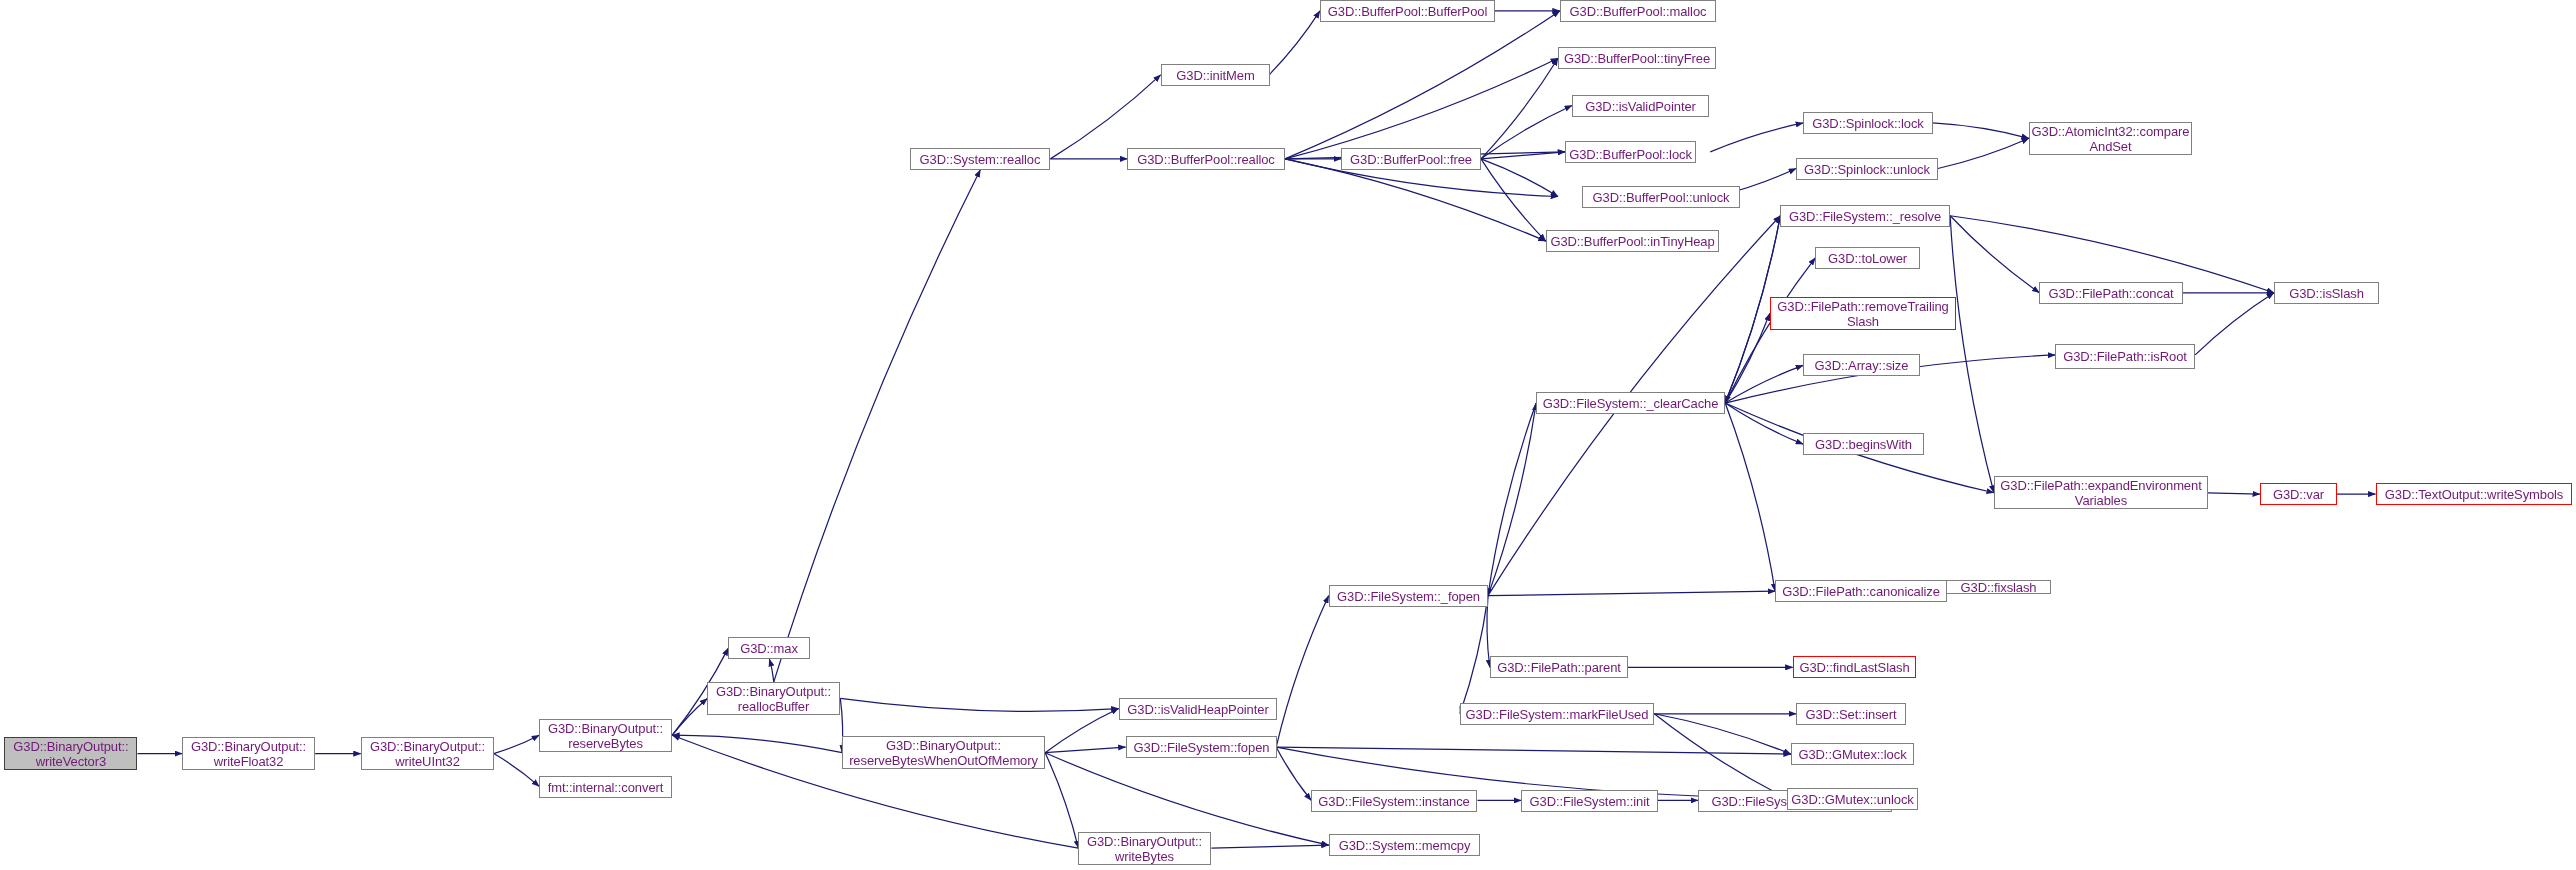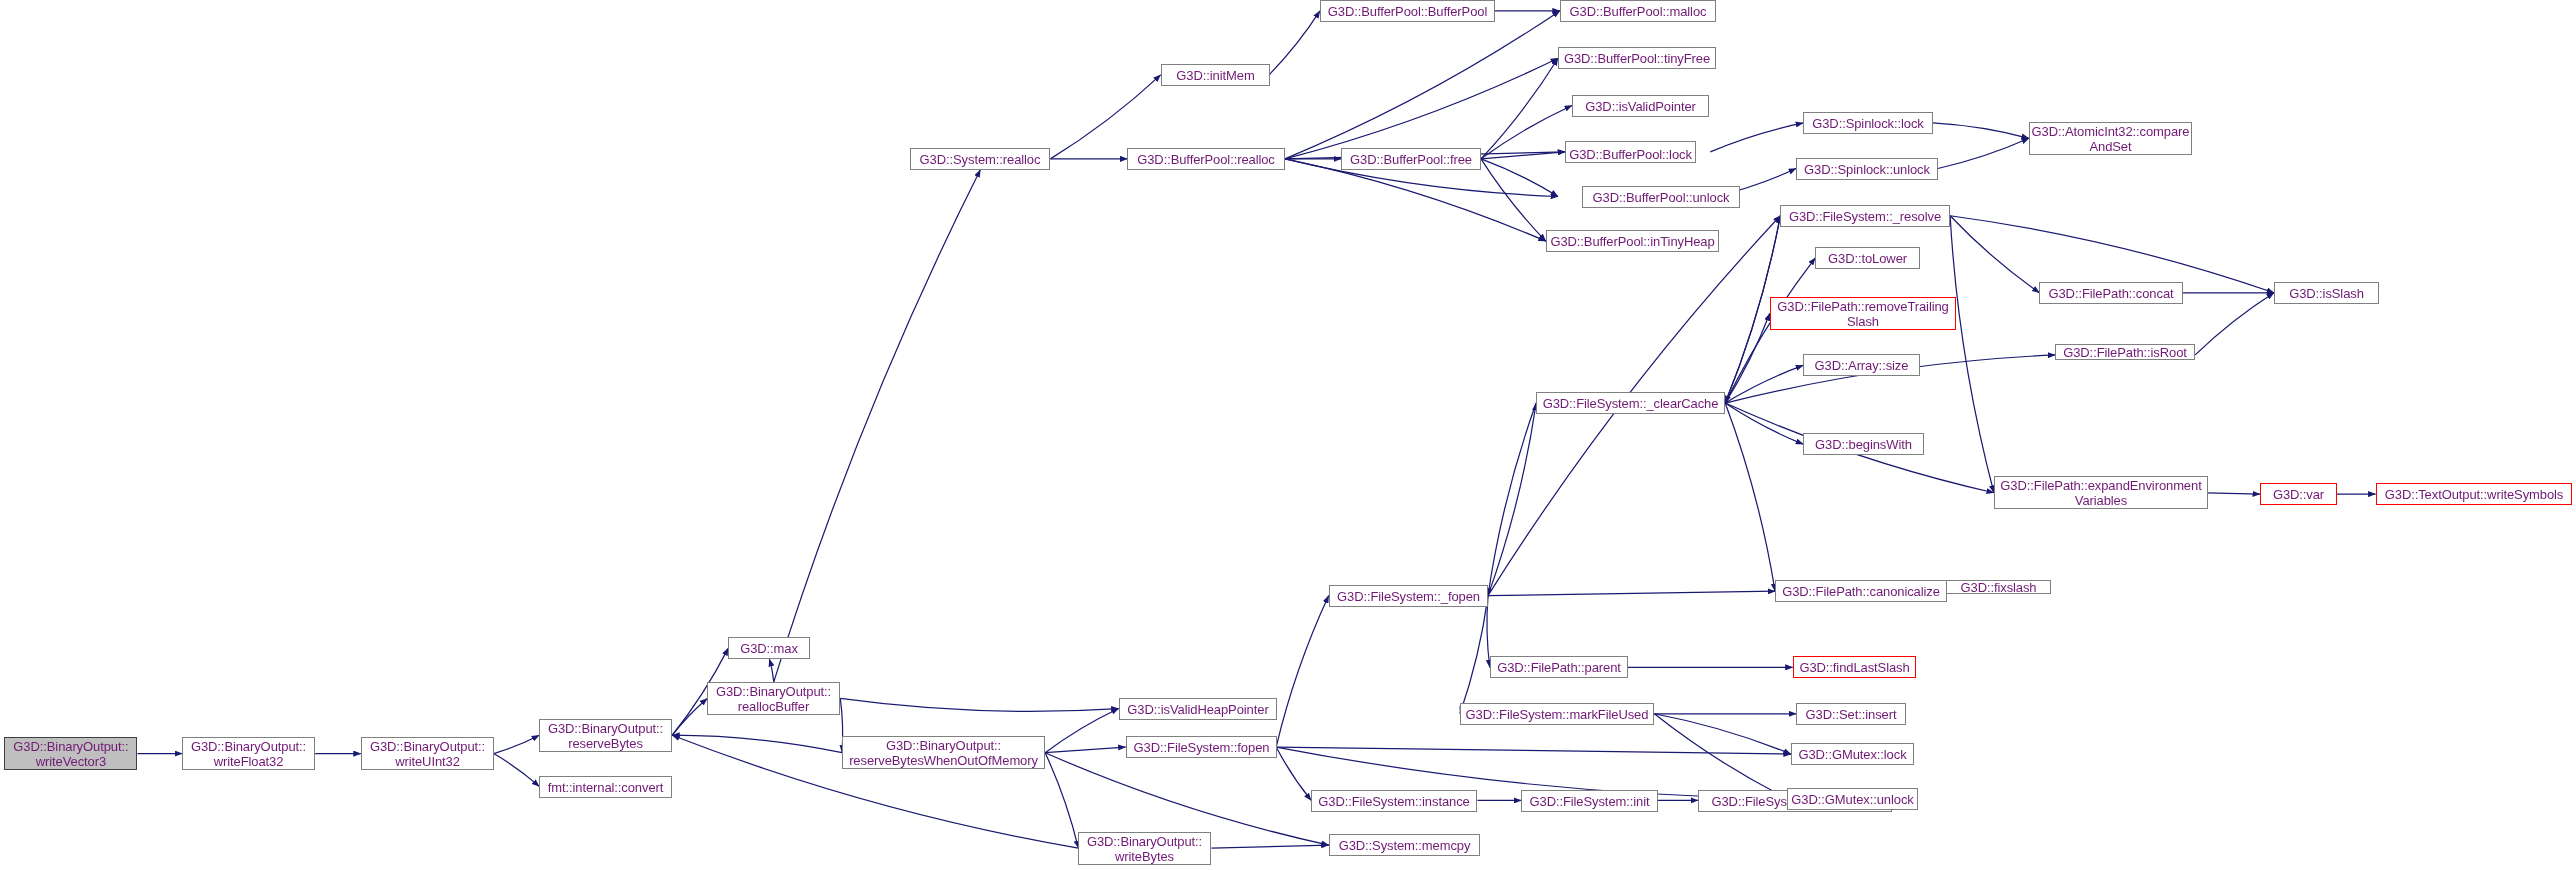--- a/index.html
+++ b/index.html
@@ -157,21 +157,21 @@
       <div class="node b-grey" style="left: 1775px; top: 580px; width: 172px; height: 22px;"><span class="lbl">G3D::FilePath::canonicalize</span></div>
       <div class="node b-grey" style="left: 1910px; top: 580px; width: 105px; height: 14px; margin-left: 36px;"><span class="lbl">G3D::fixslash</span></div>
       <div class="node b-grey" style="left: 1536px; top: 392px; width: 189px; height: 22px;"><span class="lbl">G3D::FileSystem::_clearCache</span></div>
       <div class="node b-grey" style="left: 1780px; top: 205px; width: 170px; height: 22px;"><span class="lbl">G3D::FileSystem::_resolve</span></div>
       <div class="node b-grey" style="left: 1815px; top: 247px; width: 105px; height: 22px;"><span class="lbl">G3D::toLower</span></div>
       <div class="node b-red" style="left: 1770px; top: 297px; width: 186px; height: 33px;"><span class="lbl">G3D::FilePath::removeTrailing
 Slash</span></div>
       <div class="node b-grey" style="left: 1803px; top: 354px; width: 117px; height: 22px;"><span class="lbl">G3D::Array::size</span></div>
       <div class="node b-grey" style="left: 1803px; top: 433px; width: 121px; height: 22px;"><span class="lbl">G3D::beginsWith</span></div>
       <div class="node b-grey" style="left: 2039px; top: 282px; width: 144px; height: 22px;"><span class="lbl">G3D::FilePath::concat</span></div>
-      <div class="node b-grey" style="left: 2055px; top: 344px; width: 140px; height: 16px;"><span class="lbl">G3D::FilePath::isRoot</span></div>
+      <div class="node b-grey" style="left: 2055px; top: 344px; width: 140px; height: 25px;"><span class="lbl">G3D::FilePath::isRoot</span></div>
       <div class="node b-grey" style="left: 2274px; top: 282px; width: 105px; height: 22px;"><span class="lbl">G3D::isSlash</span></div>
       <div class="node b-grey" style="left: 1994px; top: 476px; width: 214px; height: 33px;"><span class="lbl">G3D::FilePath::expandEnvironment
 Variables</span></div>
       <div class="node b-red" style="left: 2260px; top: 483px; width: 77px; height: 22px;"><span class="lbl">G3D::var</span></div>
       <div class="node b-red" style="left: 2376px; top: 483px; width: 196px; height: 22px;"><span class="lbl">G3D::TextOutput::writeSymbols</span></div>
       <div class="node b-grey" style="left: 910px; top: 148px; width: 140px; height: 22px;"><span class="lbl">G3D::System::realloc</span></div>
       <div class="node b-grey" style="left: 1161px; top: 64px; width: 109px; height: 22px;"><span class="lbl">G3D::initMem</span></div>
       <div class="node b-grey" style="left: 1127px; top: 148px; width: 158px; height: 22px;"><span class="lbl">G3D::BufferPool::realloc</span></div>
       <div class="node b-grey" style="left: 1320px; top: 0px; width: 175px; height: 22px;"><span class="lbl">G3D::BufferPool::BufferPool</span></div>
       <div class="node b-grey" style="left: 1560px; top: 0px; width: 156px; height: 22px;"><span class="lbl">G3D::BufferPool::malloc</span></div>

